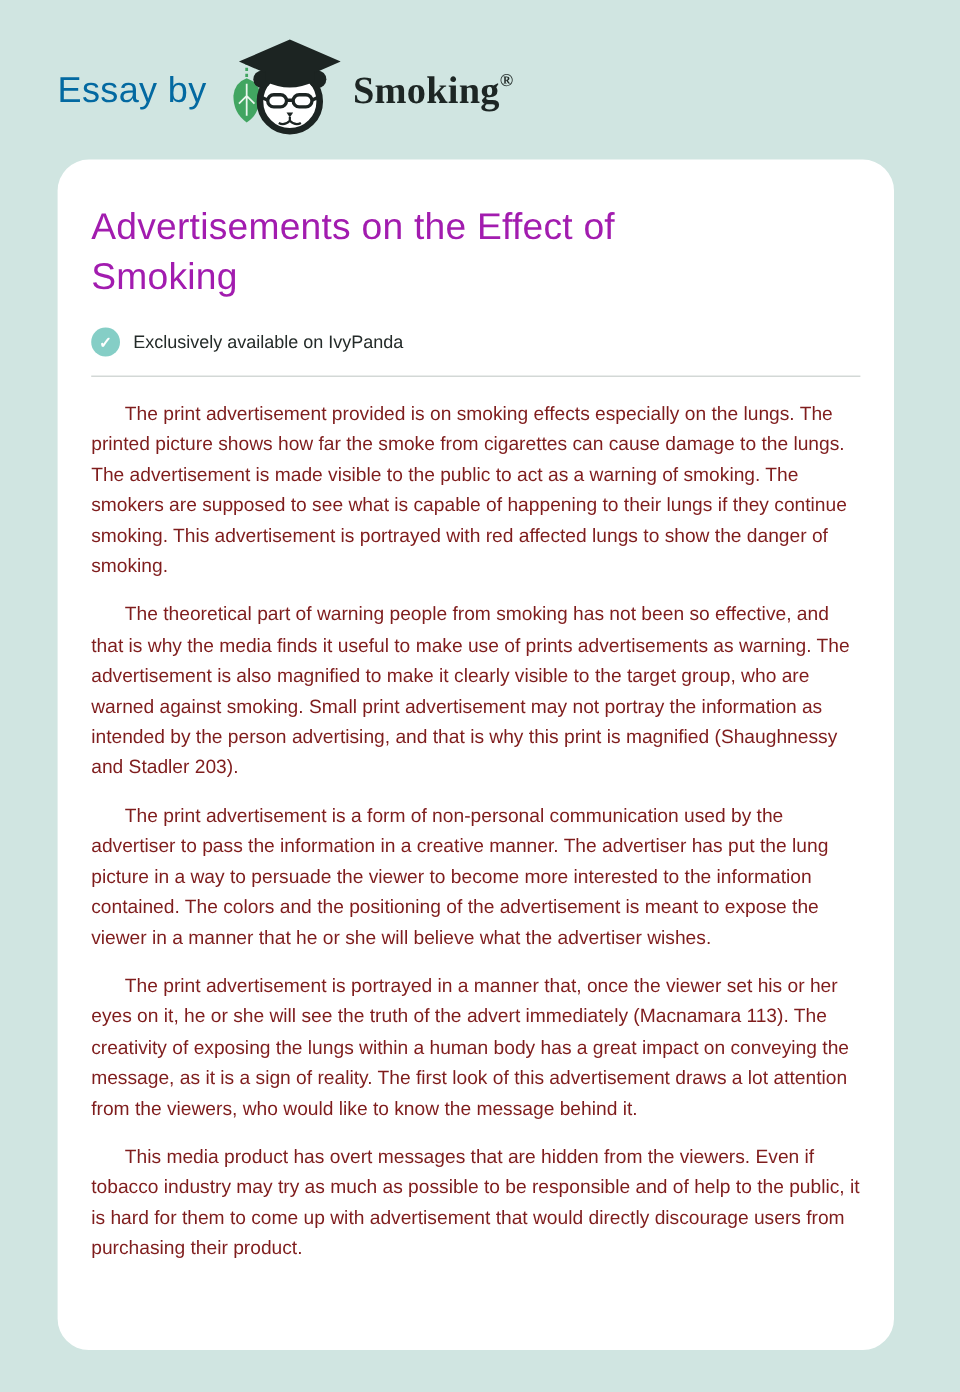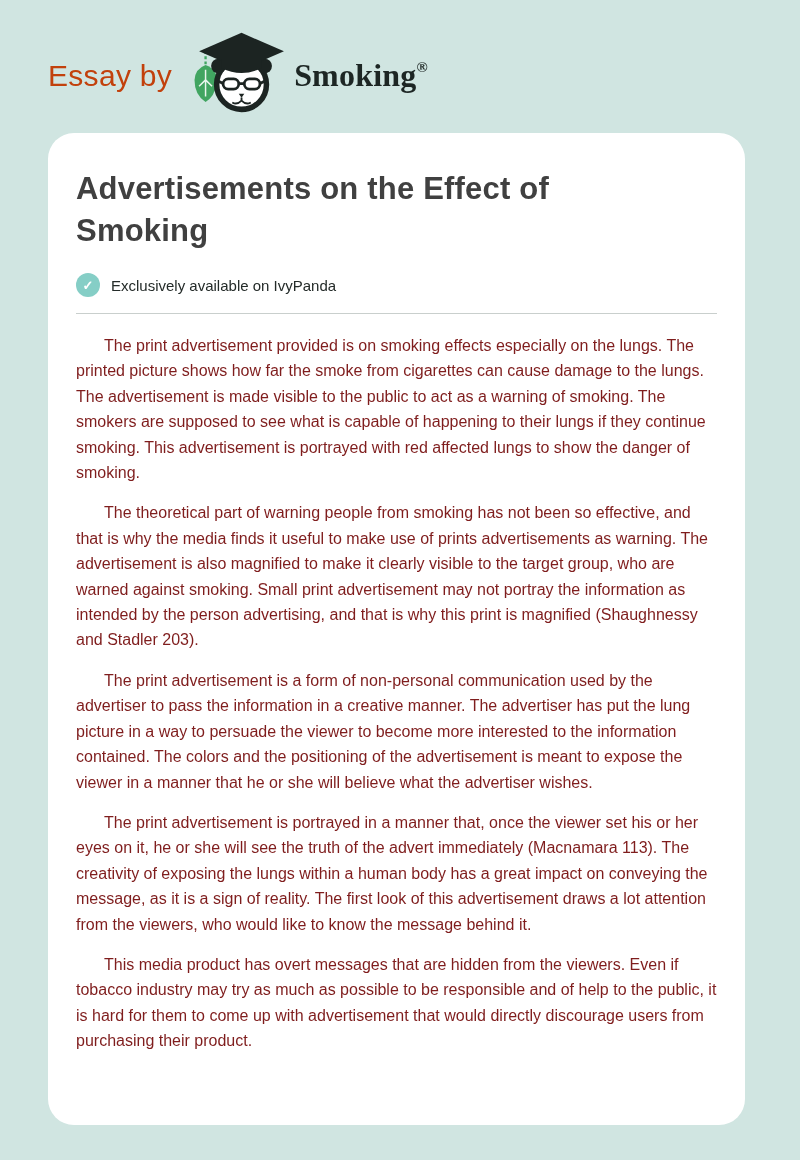--- a/index.html
+++ b/index.html
@@ -11,21 +11,21 @@
     overflow: hidden;
   }
   .site-header {
     height: 133px;
     display: flex;
     align-items: center;
     padding: 18px 0 0 48px;
   }
   .essay-by {
     font-size: 30px;
-    color: #c2410c;
+    color: #0369a1;
     letter-spacing: 0.3px;
   }
   .logo-wrap {
     margin: -6px 10px 0 16px;
     line-height: 0;
   }
   .wordmark {
     font-family: "Liberation Serif", serif;
     font-weight: 700;
     font-size: 32px;
@@ -43,22 +43,22 @@
     width: 697px;
     min-height: 977px;
     margin-left: 48px;
     background: #ffffff;
     border-radius: 26px;
     padding: 35px 28px 55px 28px;
   }
   .page-title {
     font-size: 31px;
     line-height: 42px;
-    font-weight: 700;
-    color: #404040;
+    font-weight: 400;
+    color: #a21caf;
     letter-spacing: 0.2px;
     margin-bottom: 21px;
     max-width: 560px;
   }
   .badge-row {
     display: flex;
     align-items: center;
     gap: 11px;
     margin-bottom: 16px;
   }

